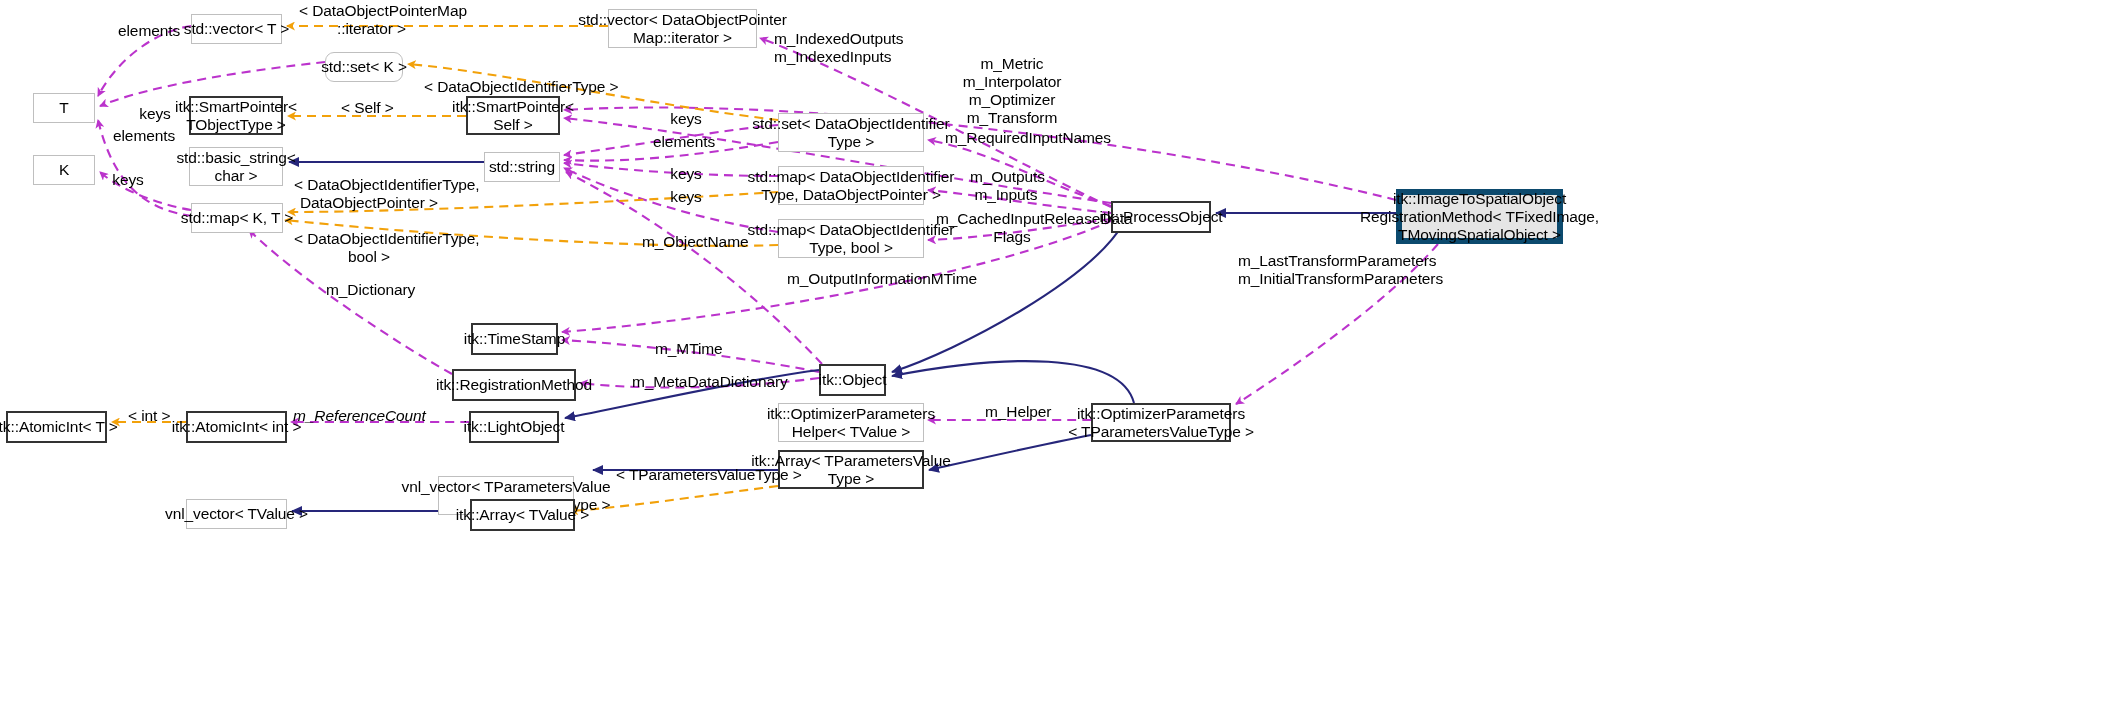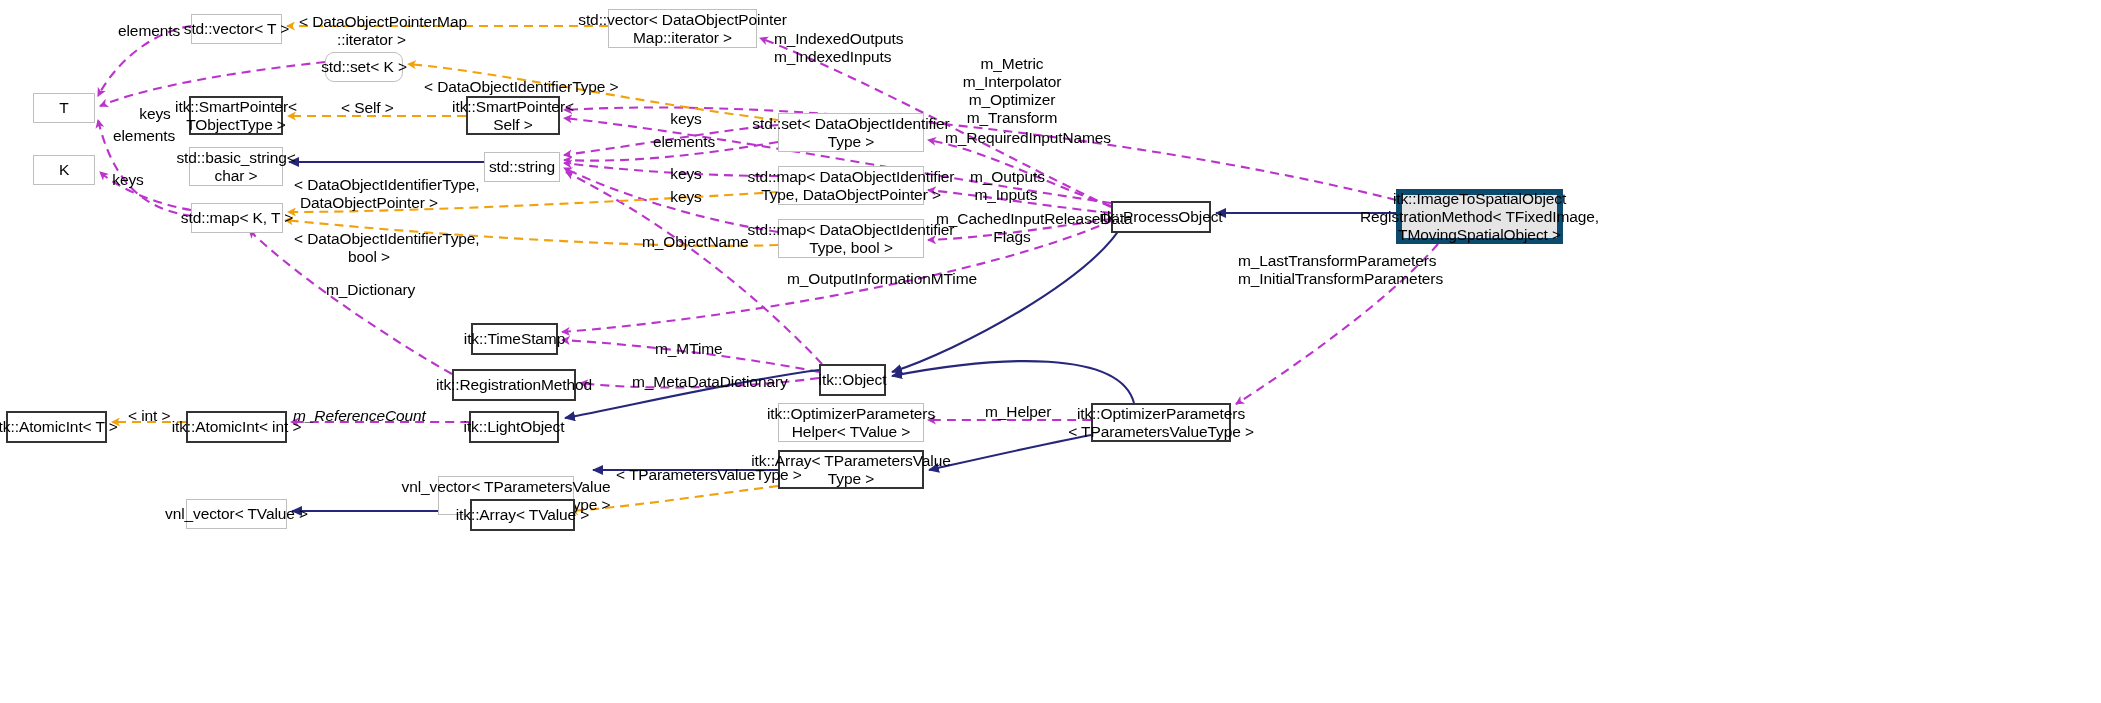--- a/index.html
+++ b/index.html
@@ -159,21 +159,21 @@
       <div class="node" style="left: 186px; top: 499px; width: 101px; height: 23px;">vnl_vector&lt; TValue &gt;</div>
       <div class="node bold" style="left: 470px; top: 499px; width: 105px; height: 23px;">itk::Array&lt; TValue &gt;</div>
       <div class="node bold" style="left: 1091px; top: 403px; width: 140px; height: 39px;">itk::OptimizerParameters
 &lt; TParametersValueType &gt;</div>
       <div class="node bold" style="left: 1111px; top: 201px; width: 100px; height: 23px;">itk::ProcessObject</div>
       <div class="node highlight" style="left: 1396px; top: 189px; width: 167px; height: 55px;">itk::ImageToSpatialObject
 RegistrationMethod&lt; TFixedImage,
 TMovingSpatialObject &gt;</div>
     </div>
   <div id="labels-layer">
-      <div class="edge-label" style="left: 299px; top: 13px; width: 145px;">&lt; DataObjectPointerMap
+      <div class="edge-label" style="left: 299px; top: 2px; width: 145px;">&lt; DataObjectPointerMap
 ::iterator &gt;</div>
       <div class="edge-label" style="left: 118px; top: 22px; width: 60px;">elements</div>
       <div class="edge-label" style="left: 774px; top: 30px; width: 110px;">m_IndexedOutputs
 m_IndexedInputs</div>
       <div class="edge-label" style="left: 424px; top: 54px; width: 156px; margin-top: 24px;">&lt; DataObjectIdentifierType &gt;</div>
       <div class="edge-label" style="left: 961px; top: 55px; width: 102px;">m_Metric
 m_Interpolator
 m_Optimizer
 m_Transform</div>
       <div class="edge-label" style="left: 341px; top: 99px; width: 48px;">&lt; Self &gt;</div>

